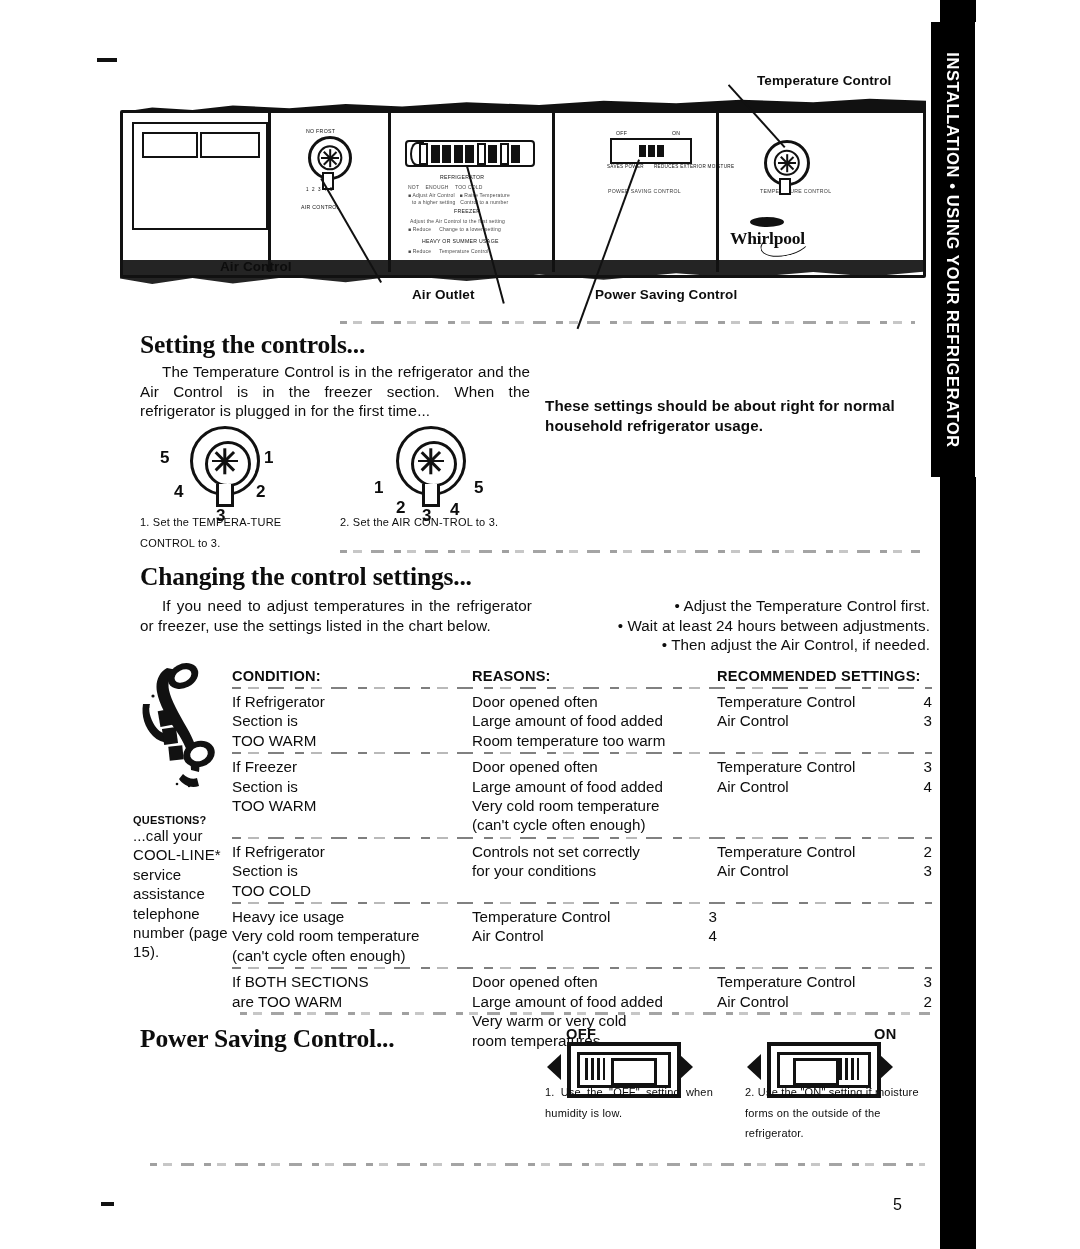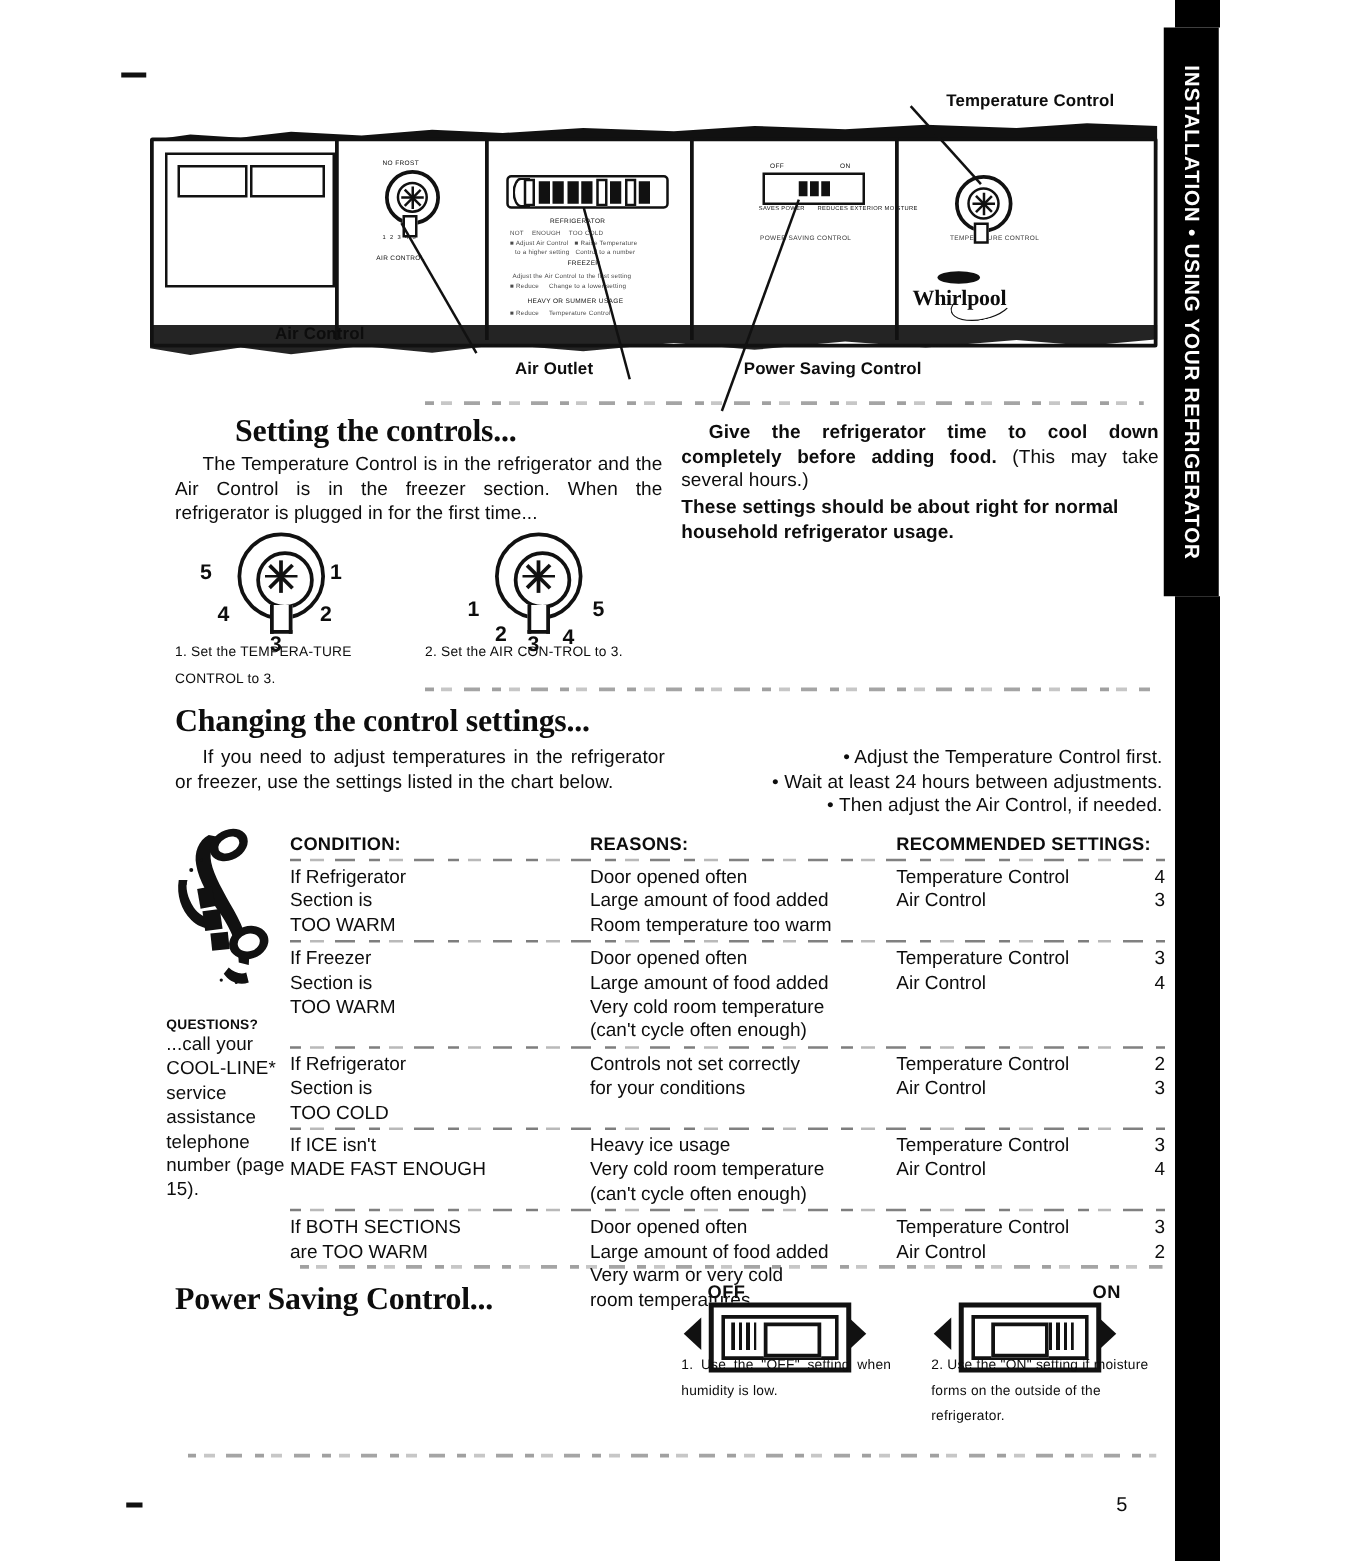--- a/index.html
+++ b/index.html
@@ -307,21 +307,21 @@
     <div class="callout-line" style="left:664px;top:60px;width:84px;transform:rotate(-132deg);"></div>
   </div>
 
   <div class="callout-txt abs" style="left:757px;top:73px;">Temperature Control</div>
   <div class="callout-txt abs" style="left:220px;top:259px;">Air Control</div>
   <div class="callout-txt abs" style="left:412px;top:287px;">Air Outlet</div>
   <div class="callout-txt abs" style="left:595px;top:287px;">Power Saving Control</div>
 
   <div class="smudge abs" style="left:340px;top:321px;width:575px;"></div>
 
-  <div class="abs h2" style="left:140px;top:330px;margin-left:48px;">Setting the controls...</div>
+  <div class="abs h2" style="left:140px;top:330px;">Setting the controls...</div>
 
   <div class="abs body-txt just" style="left:140px;top:362px;width:390px;text-indent:22px;">The Temperature Control is in the refrigerator and the Air Control is in the freezer section. When the refrigerator is plugged in for the first time...</div>
 
   <div class="dial-wrap" style="left:152px;top:424px;">
     <div class="dial-ring">
       <div class="dial-spokes">
         <span style="transform:rotate(0deg)"></span>
           <span style="transform:rotate(45deg)"></span>
         <span style="transform:rotate(90deg)"></span>
           <span style="transform:rotate(135deg)"></span>
@@ -354,24 +354,20 @@
 
   <div class="abs step-cap" style="left:140px;top:512px;width:190px;">
     <span>1.</span>
     <span>Set the TEMPERA-TURE CONTROL to 3.</span>
   </div>
   <div class="abs step-cap" style="left:340px;top:512px;width:190px;">
     <span>2.</span>
     <span>Set the AIR CON-TROL to 3.</span>
   </div>
 
-  <div class="abs body-txt just" style="left:545px;top:336px;width:382px;text-indent:22px;">
-    <b>Give the refrigerator time to cool down completely before adding food.</b>
-    <span>(This may take several hours.)</span>
-  </div>
   <div class="abs body-txt b" style="left:545px;top:396px;width:382px;">These settings should be about right for normal household refrigerator usage.</div>
 
   <div class="smudge abs" style="left:340px;top:550px;width:580px;"></div>
 
   <div class="abs h2" style="left:140px;top:562px;">Changing the control settings...</div>
 
   <div class="abs body-txt just" style="left:140px;top:596px;width:392px;text-indent:22px;">If you need to adjust temperatures in the refrigerator or freezer, use the settings listed in the chart below.</div>
 
   <div class="abs body-txt" style="left:546px;top:596px;width:384px;text-align:right;">
     <div>• <span>Adjust the Temperature Control first.</span></div>
@@ -481,24 +477,20 @@
         <div class="rec">
             <span>Air Control</span>
             <span class="num">3</span>
           </div>
       </div>
     </div>
 
     <div class="row-rule"></div>
     <div class="chart-row">
       <div>
-        <div>If ICE isn't</div>
-        <div>MADE FAST ENOUGH</div>
-      </div>
-      <div>
         <div>Heavy ice usage</div>
         <div>Very cold room temperature</div>
         <div>(can't cycle often enough)</div>
       </div>
       <div>
         <div class="rec">
             <span>Temperature Control</span>
             <span class="num">3</span>
           </div>
         <div class="rec">

